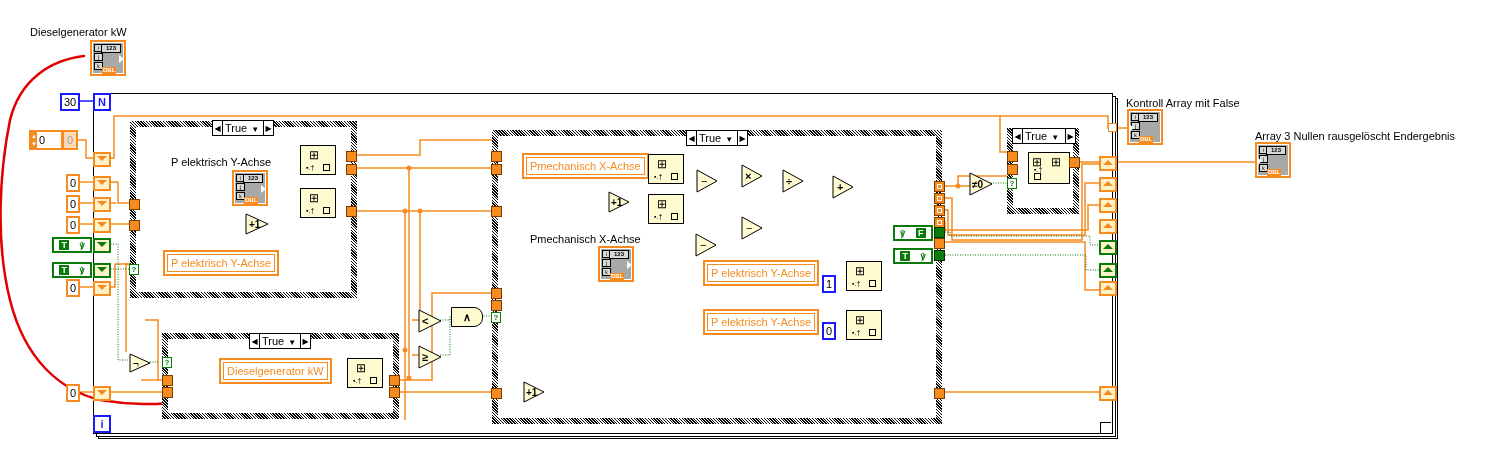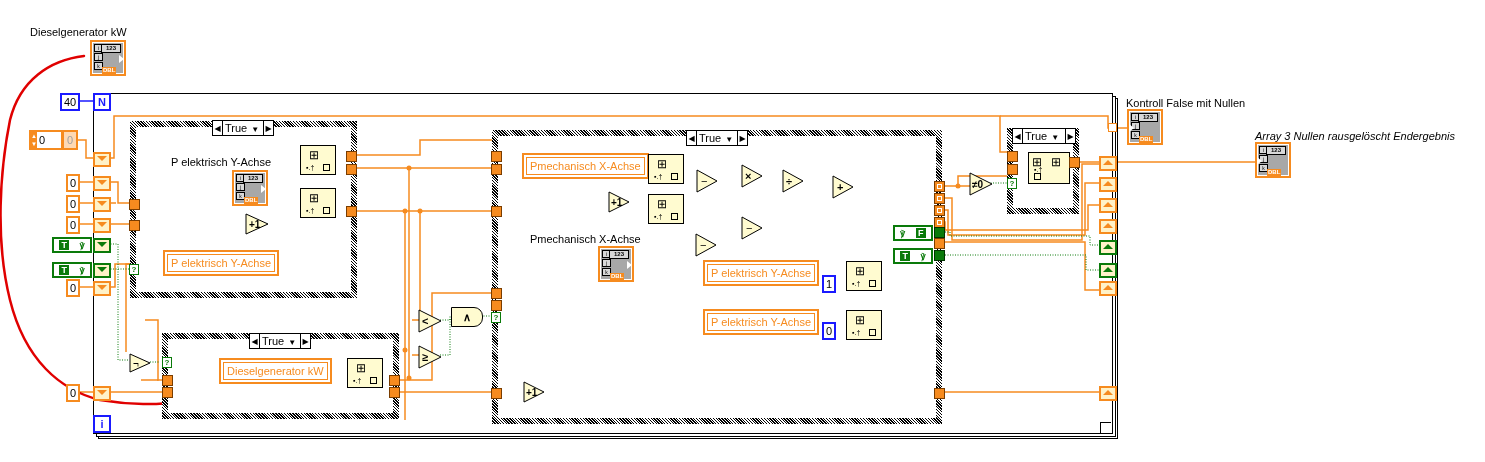--- a/index.html
+++ b/index.html
@@ -191,21 +191,21 @@
         <span>k</span>
       </div>
   <div class="num">123</div>
       <div class="dbl">DBL</div>
       <div class="tri"></div>
     </div>
 </div>
 
 <div class="loop" style="left:93px;top:93px;width:1018px;height:339px;"></div>
 <div class="endcorner" style="left:1100px;top:422px;"></div>
-<div class="numconst blue" style="left:60px;top:93px;">40</div>
+<div class="numconst blue" style="left:60px;top:93px;">30</div>
 <div class="iterbox" style="left:93px;top:93px;">N</div>
 <div class="iterbox" style="left:93px;top:415px;">i</div>
 
 <div class="ctrl" style="left:29px;top:130px;">
   <span class="spin">▲<br>▼</span>
     <span class="v">0</span>
 </div>
 <div class="ctrl-term" style="left:62px;top:130px;">0</div>
 
 <div class="numconst" style="left:66px;top:174px;">0</div>
@@ -465,34 +465,34 @@
 <div class="tunnel sel" style="left:1007px;top:178px;">?</div>
 <div class="prim" style="left:1028px;top:152px;width:40px;height:30px;">
     <span class="grid" style="left:3px;">⊞</span>
     <span class="grid" style="left:22px;">⊞</span>
     <span class="foot" style="bottom:10px;">▪.†</span>
     <span class="box" style="left:5px;right:auto;"></span>
   </div>
 <div class="tunnel" style="left:1069px;top:157px;"></div>
 
 <div class="tunnel" style="left:1108px;top:123px;width:7px;height:7px;background:#fff;border:1px solid #f68b1f;"></div>
-<div class="lbl" style="left:1126px;top:97px;">Kontroll False mit Nullen</div>
+<div class="lbl" style="left:1126px;top:97px;">Kontroll Array mit False</div>
 <div class="arrayind in" style="left:1127px;top:109px;">
   <div class="inner">
       <div class="idxcol">
         <span>i</span>
         <span>j</span>
         <span>k</span>
       </div>
   <div class="num">123</div>
       <div class="dbl">DBL</div>
       <div class="tri"></div>
     </div>
 </div>
-<div class="lbl" style="left:1255px;top:130px;font-style:italic;">Array 3 Nullen rausgelöscht Endergebnis</div>
+<div class="lbl" style="left:1255px;top:130px;">Array 3 Nullen rausgelöscht Endergebnis</div>
 <div class="arrayind in" style="left:1255px;top:142px;">
   <div class="inner">
       <div class="idxcol">
         <span>i</span>
         <span>j</span>
         <span>k</span>
       </div>
   <div class="num">123</div>
       <div class="dbl">DBL</div>
       <div class="tri"></div>

